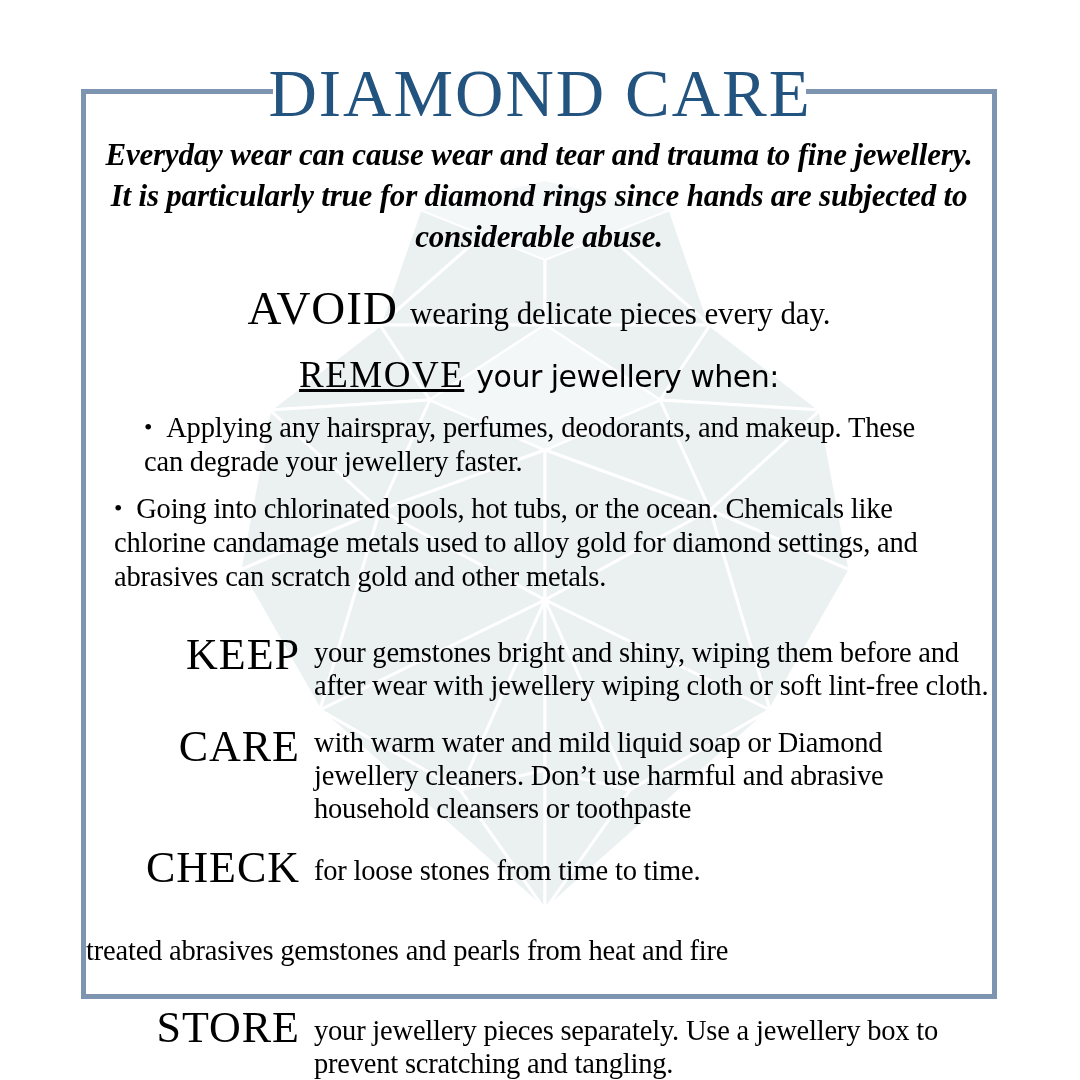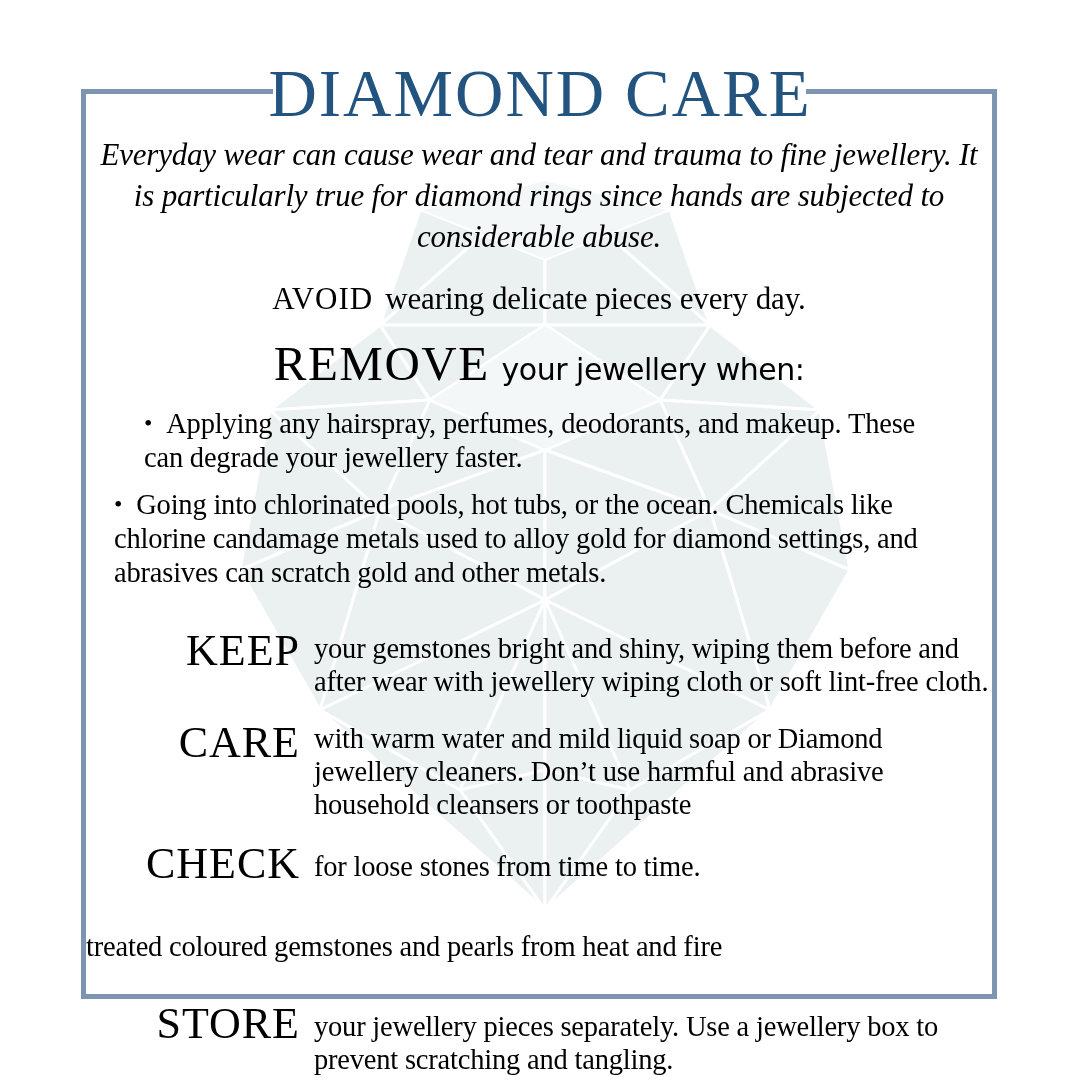--- a/index.html
+++ b/index.html
@@ -68,52 +68,52 @@
     left: 86px;
     top: 134px;
     width: 906px;
     z-index: 2;
   }
 
   
   #intro {
     font-family: "Liberation Serif", serif;
     font-style: italic;
-    font-weight: normal;
+    font-weight: bold;
     font-size: 31px;
     line-height: 41px;
     text-align: center;
     margin: 0 14px;
     letter-spacing: -0.2px;
   }
 
   
   .lead-line {
     text-align: center;
     margin-top: 24px;
     white-space: nowrap;
   }
   .kw-inline {
     font-family: "Liberation Serif", serif;
-    font-size: 31px;
+    font-size: 47px;
     letter-spacing: 1px;
     vertical-align: baseline;
   }
   .body-inline-serif {
     font-family: "Liberation Serif", serif;
     font-size: 31px;
     letter-spacing: -0.1px;
   }
   .body-inline-sans {
     font-family: "DejaVu Sans", sans-serif;
     font-size: 30px;
     letter-spacing: -0.5px;
   }
   #remove-line { margin-top: 18px; }
-  #remove-line .kw-inline { font-size: 49px; letter-spacing: 1.5px; }
+  #remove-line .kw-inline { font-size: 37px; letter-spacing: 1.5px; text-decoration: underline; }
 
   
   .bullets {
     margin-top: 14px;
   }
   .bullet {
     display: block;
     font-family: "Liberation Serif", serif;
     font-size: 28.5px;
     line-height: 34px;
@@ -242,21 +242,21 @@
       <div class="row-kw">CARE</div>
       <div class="row-body">with warm water and mild liquid soap or Diamond jewellery cleaners. Don’t use harmful and abrasive household cleansers or toothpaste</div>
     </div>
 
     <div class="row" id="row-check">
       <div class="row-kw">CHECK</div>
       <div class="row-body">for loose stones from time to time.</div>
     </div>
 
     <div class="row" id="row-protect">
-      <div class="row-body">treated coloured gemstones and pearls from heat and fire</div>
+      <div class="row-body">treated abrasives gemstones and pearls from heat and fire</div>
     </div>
 
     <div class="row" id="row-store">
       <div class="row-kw">STORE</div>
       <div class="row-body">your jewellery pieces separately. Use a jewellery box to prevent scratching and tangling.</div>
     </div>
 
   </div>
 </div>
 

